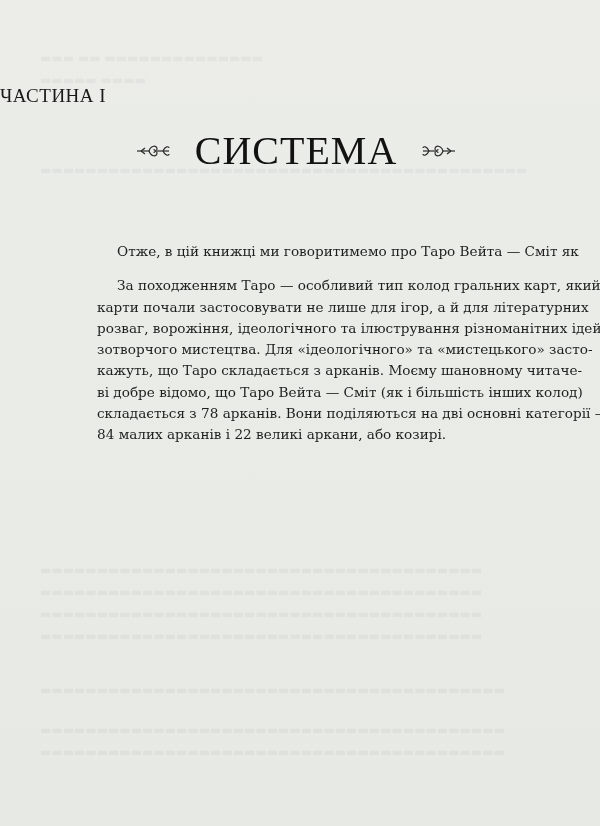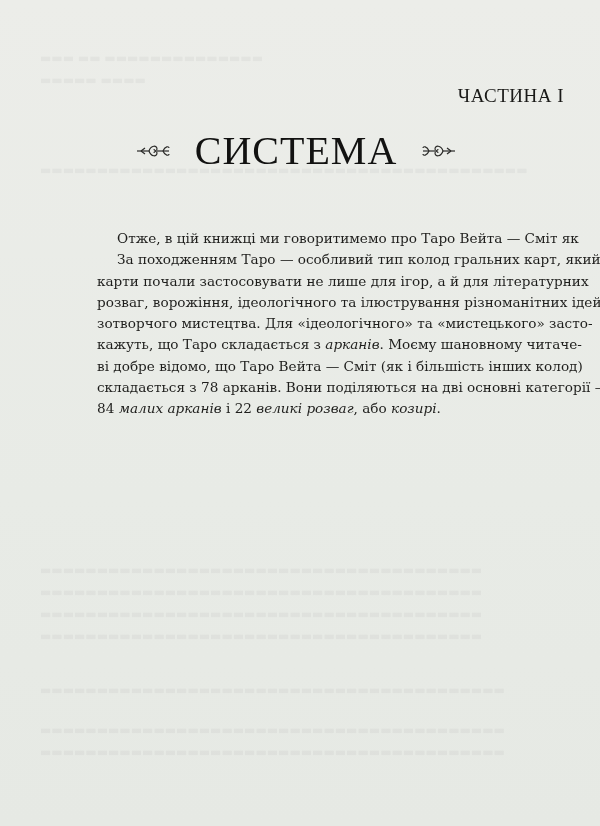--- a/index.html
+++ b/index.html
@@ -12,42 +12,42 @@
     }
     .page {
       position: absolute; left: 0; top: 0; width: 600px; height: 826px;
       background: linear-gradient(180deg, #ecede9 0%, #e8ebe6 60%, #e6e9e4 100%);
     }
     .ghost {
       position: absolute; color: rgba(40,40,40,0.045);
       font-size: 12px; line-height: 20px; white-space: nowrap;
     }
     .part-label {
-      position: absolute; top: 85px; left: 0; width: 564px; text-align: right;
+      position: absolute; top: 85px; left: 0; width: 564px; text-align: left;
       font-family: "Liberation Serif", serif; font-size: 19px; letter-spacing: 0.5px;
       color: #1a1a18;
     }
     .title-row {
       position: absolute; top: 128px; left: 0; width: 592px;
       display: flex; justify-content: center; align-items: center; gap: 24px;
     }
     .title {
       font-family: "Liberation Serif", serif; font-size: 40px; letter-spacing: 1px;
       color: #121211; line-height: 46px;
     }
     .ornament { width: 36px; height: 18px; display: block; }
     .body-text {
       position: absolute; left: 97px; top: 228px; width: 410px;
       font-family: "DejaVu Serif", serif; font-size: 13.6px; line-height: 21.3px;
       color: #1e1e1c;
     }
     .line { display: block; white-space: nowrap; text-align: justify; text-align-last: justify; }
     .line.last { text-align-last: left; }
-    .indent { padding-left: 20px; }
-    .it { font-style: italic; }
+    .indent { padding-left: 20px; margin-top: 13px; }
+    .it { }
   </style>
 </head>
 <body>
 
 <div class="page">
 
   <div class="ghost" style="left:40px;top:48px;">▬▬▬ ▬▬ ▬▬▬▬▬▬▬▬▬▬▬▬▬▬</div>
   <div class="ghost" style="left:40px;top:70px;">▬▬▬▬▬ ▬▬▬▬</div>
   <div class="ghost" style="left:40px;top:160px;">▬▬▬▬▬▬▬▬▬▬▬▬▬▬▬▬▬▬▬▬▬▬▬▬▬▬▬▬▬▬▬▬▬▬▬▬▬▬▬▬▬▬▬</div>
   <div class="ghost" style="left:40px;top:560px;">▬▬▬▬▬▬▬▬▬▬▬▬▬▬▬▬▬▬▬▬▬▬▬▬▬▬▬▬▬▬▬▬▬▬▬▬▬▬▬</div>
@@ -91,17 +91,17 @@
         <span class="line indent"><span>Отже, в цій книжці ми говоритимемо про Таро Вейта — Сміт як</span></span>
       </div>
       <div>
         <span class="line indent"><span>За походженням Таро — особливий тип колод гральних карт, який</span></span>
         <span class="line"><span>карти почали застосовувати не лише для ігор, а й для літературних</span></span>
         <span class="line"><span>розваг, ворожіння, ідеологічного та ілюстрування різноманітних ідей</span></span>
         <span class="line"><span>зотворчого мистецтва. Для «ідеологічного» та «мистецького» засто-</span></span>
         <span class="line"><span>кажуть, що Таро складається з </span><span class="it">арканів</span><span>. Моєму шановному читаче-</span></span>
         <span class="line"><span>ві добре відомо, що Таро Вейта — Сміт (як і більшість інших колод)</span></span>
         <span class="line"><span>складається з 78 арканів. Вони поділяються на дві основні категорії —</span></span>
-        <span class="line last"><span>84 </span><span class="it">малих арканів</span><span> і 22 </span><span class="it">великі розваг</span><span>, або </span><span class="it">козирі</span><span>.</span></span>
+        <span class="line last"><span>84 </span><span class="it">малих арканів</span><span> і 22 </span><span class="it">великі аркани</span><span>, або </span><span class="it">козирі</span><span>.</span></span>
       </div>
     </div>
 
 </div>
 
 </body></html>

